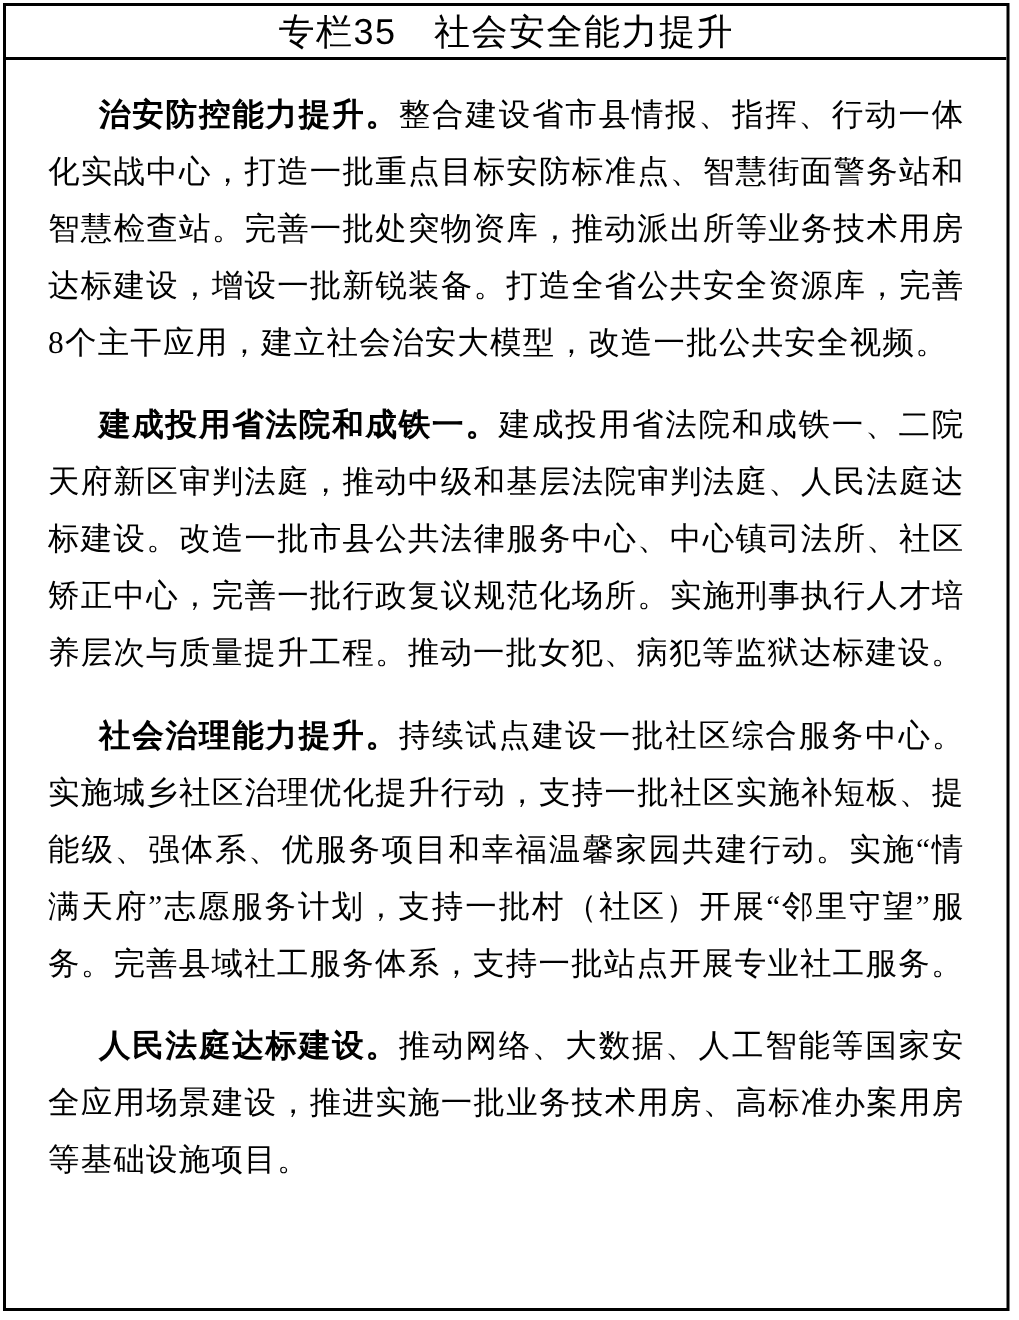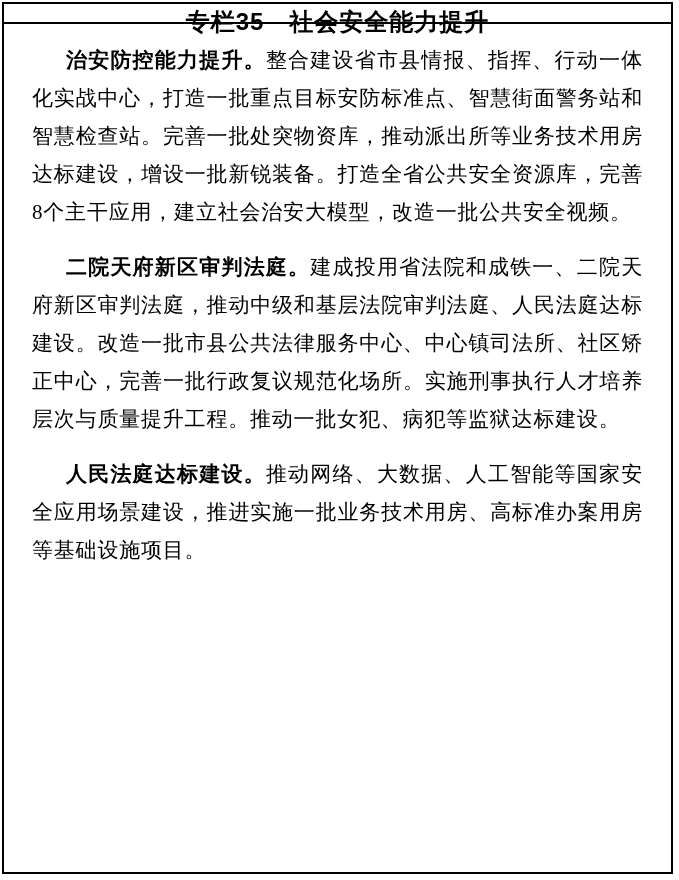--- a/index.html
+++ b/index.html
@@ -15,26 +15,26 @@
     left: 2px;
     top: 2px;
     width: 671px;
     height: 872px;
     border: 2px solid #000000;
     background: #ffffff;
     overflow: hidden;
     box-sizing: border-box;
   }
   .title-bar {
-    height: 20px;
+    height: 36px;
     line-height: 35px;
     border-bottom: 2px solid #000000;
     text-align: center;
     font-family: "Liberation Sans", "DejaVu Sans", sans-serif;
-    font-weight: bold;
+    font-weight: normal;
     font-size: 24px;
     color: #000000;
     letter-spacing: 1px;
     box-sizing: border-box;
   }
   .panel-body {
     padding: 0 11px;
     font-size: 21px;
     line-height: 38px;
     color: #000000;
@@ -50,16 +50,17 @@
     font-weight: bold;
   }
 </style>
 </head>
 <body>
 
 <div class="panel">
   <div class="title-bar">专栏35　社会安全能力提升</div>
   <div class="panel-body">
     <p><span class="lead">治安防控能力提升。</span><span>整合建设省市县情报、指挥、行动一体化实战中心，打造一批重点目标安防标准点、智慧街面警务站和智慧检查站。完善一批处突物资库，推动派出所等业务技术用房达标建设，增设一批新锐装备。打造全省公共安全资源库，完善8个主干应用，建立社会治安大模型，改造一批公共安全视频。</span></p>
-    <p><span class="lead">二院天府新区审判法庭。</span><span>建成投用省法院和成铁一、二院天府新区审判法庭，推动中级和基层法院审判法庭、人民法庭达标建设。改造一批市县公共法律服务中心、中心镇司法所、社区矫正中心，完善一批行政复议规范化场所。实施刑事执行人才培养层次与质量提升工程。推动一批女犯、病犯等监狱达标建设。</span></p>
+    <p><span class="lead">建成投用省法院和成铁一。</span><span>建成投用省法院和成铁一、二院天府新区审判法庭，推动中级和基层法院审判法庭、人民法庭达标建设。改造一批市县公共法律服务中心、中心镇司法所、社区矫正中心，完善一批行政复议规范化场所。实施刑事执行人才培养层次与质量提升工程。推动一批女犯、病犯等监狱达标建设。</span></p>
+    <p><span class="lead">社会治理能力提升。</span><span>持续试点建设一批社区综合服务中心。实施城乡社区治理优化提升行动，支持一批社区实施补短板、提能级、强体系、优服务项目和幸福温馨家园共建行动。实施“情满天府”志愿服务计划，支持一批村（社区）开展“邻里守望”服务。完善县域社工服务体系，支持一批站点开展专业社工服务。</span></p>
     <p><span class="lead">人民法庭达标建设。</span><span>推动网络、大数据、人工智能等国家安全应用场景建设，推进实施一批业务技术用房、高标准办案用房等基础设施项目。</span></p>
   </div>
 </div>
 
 </body></html>

